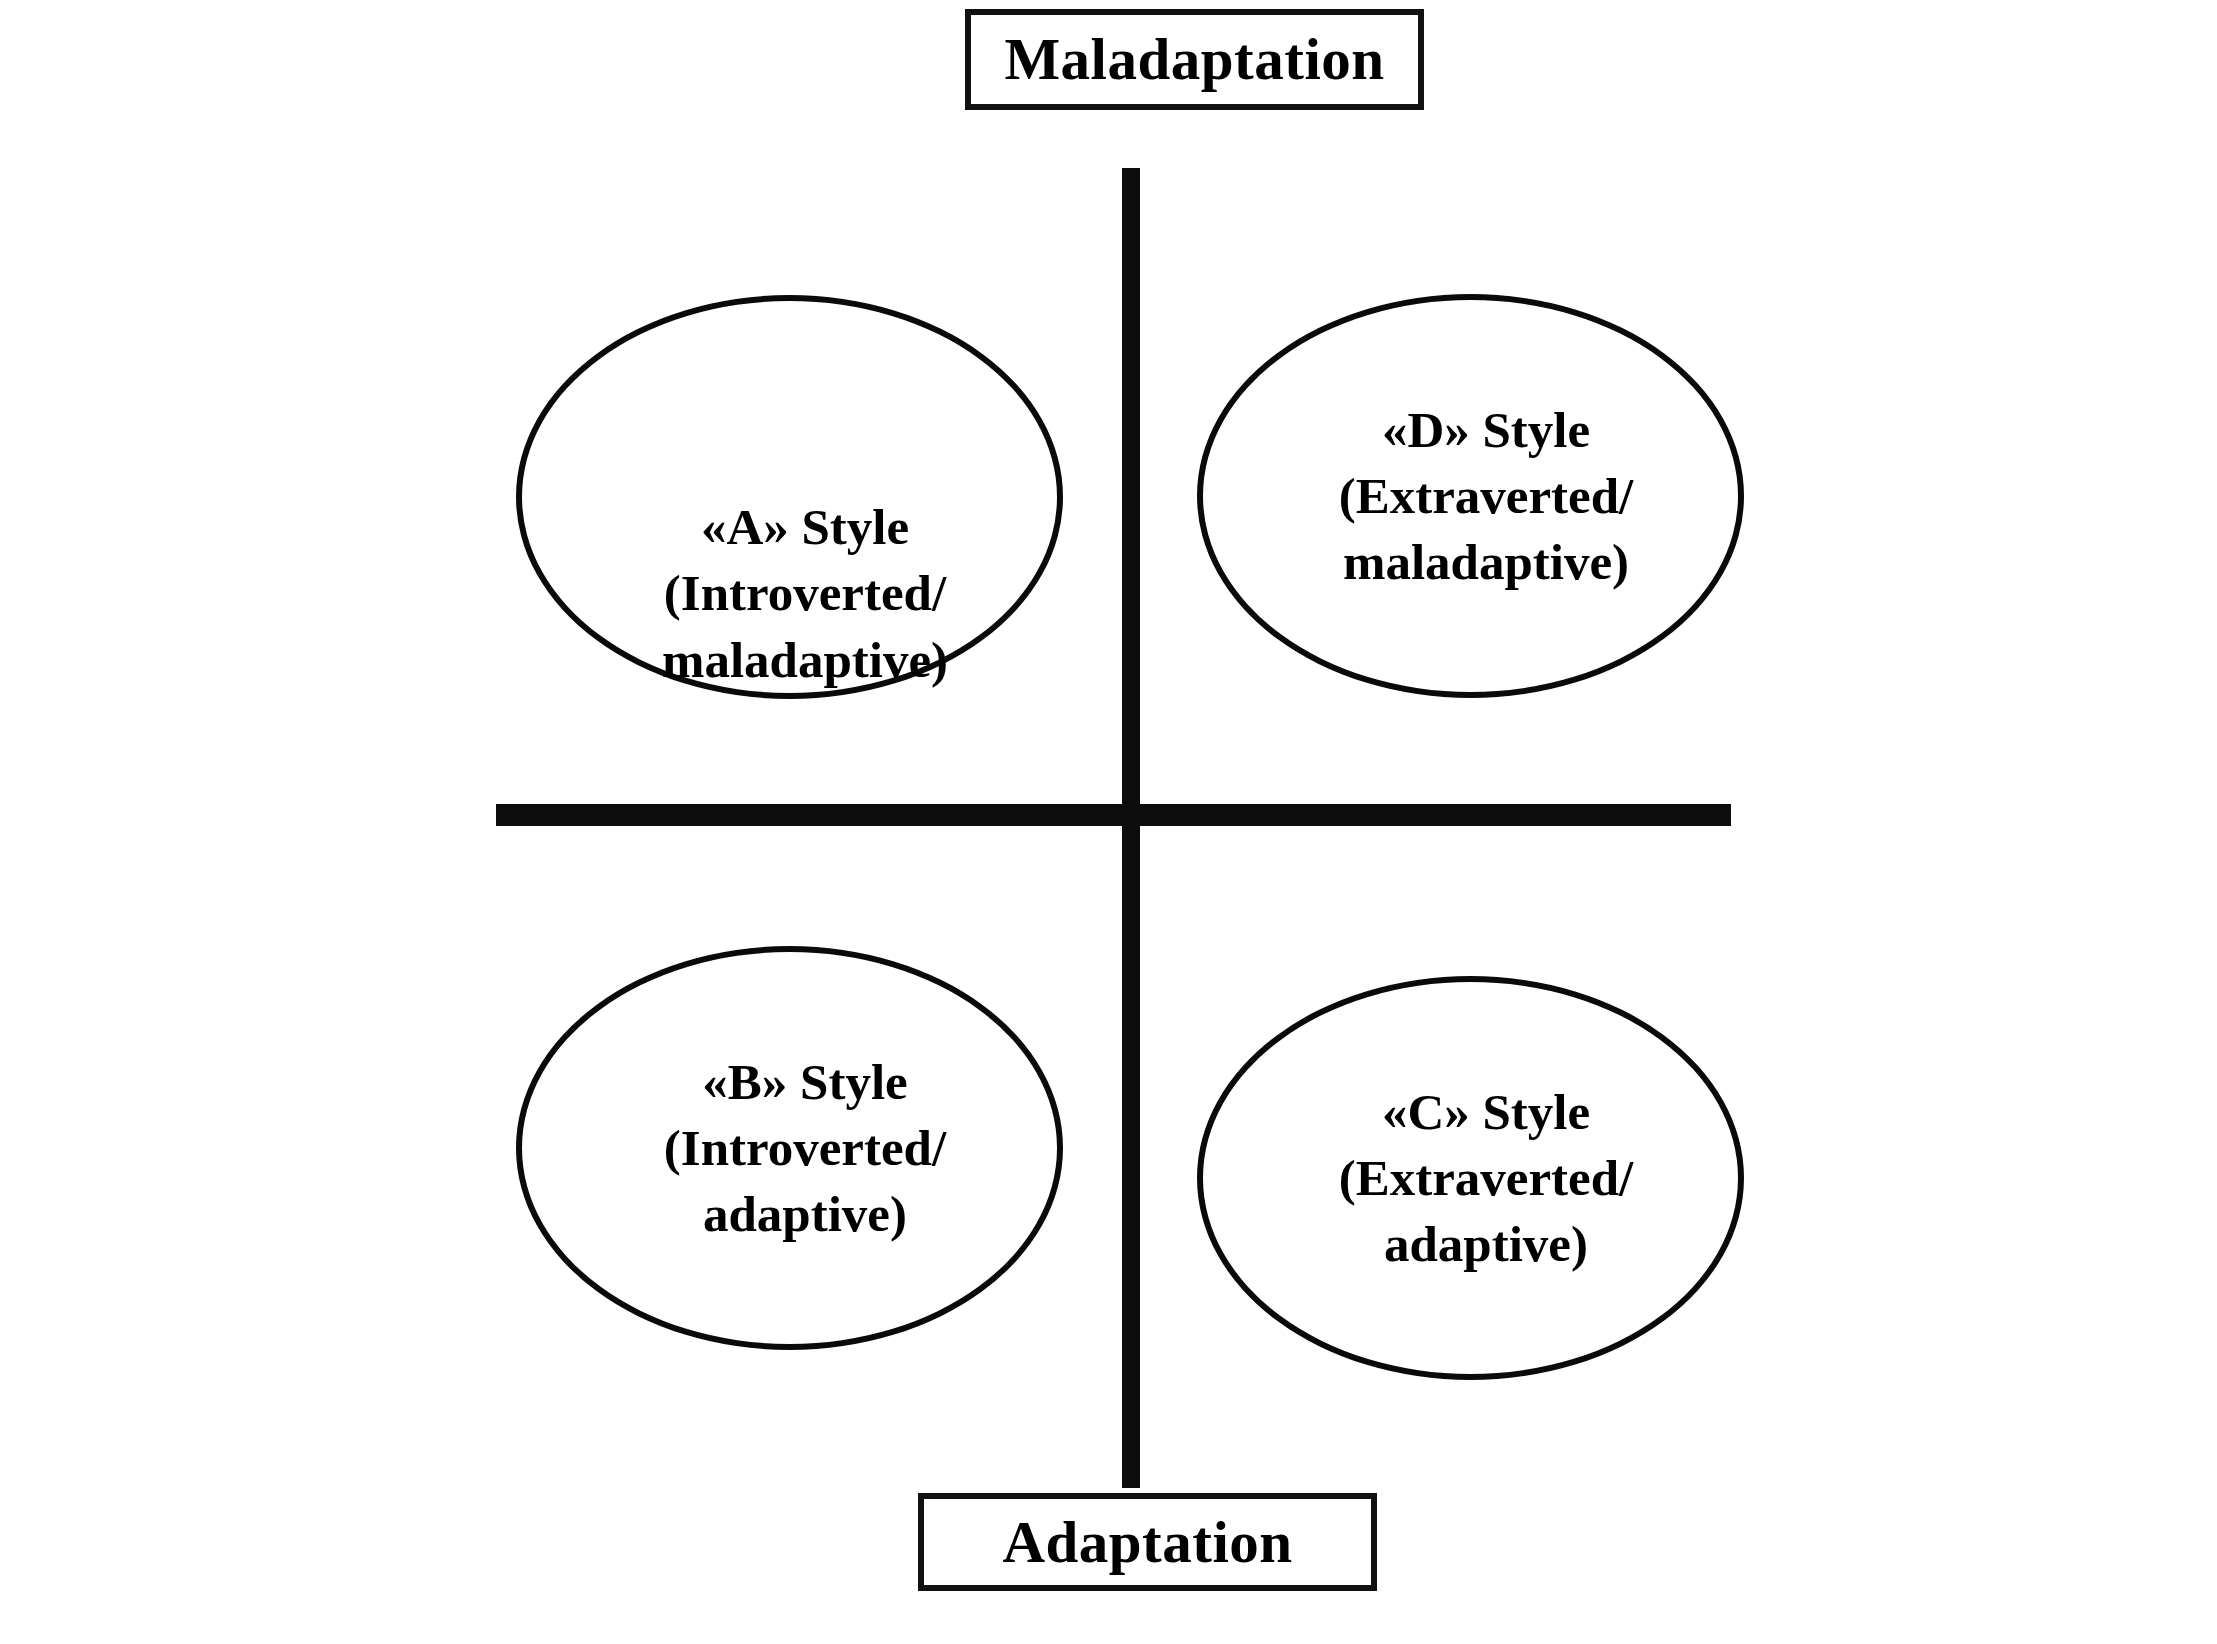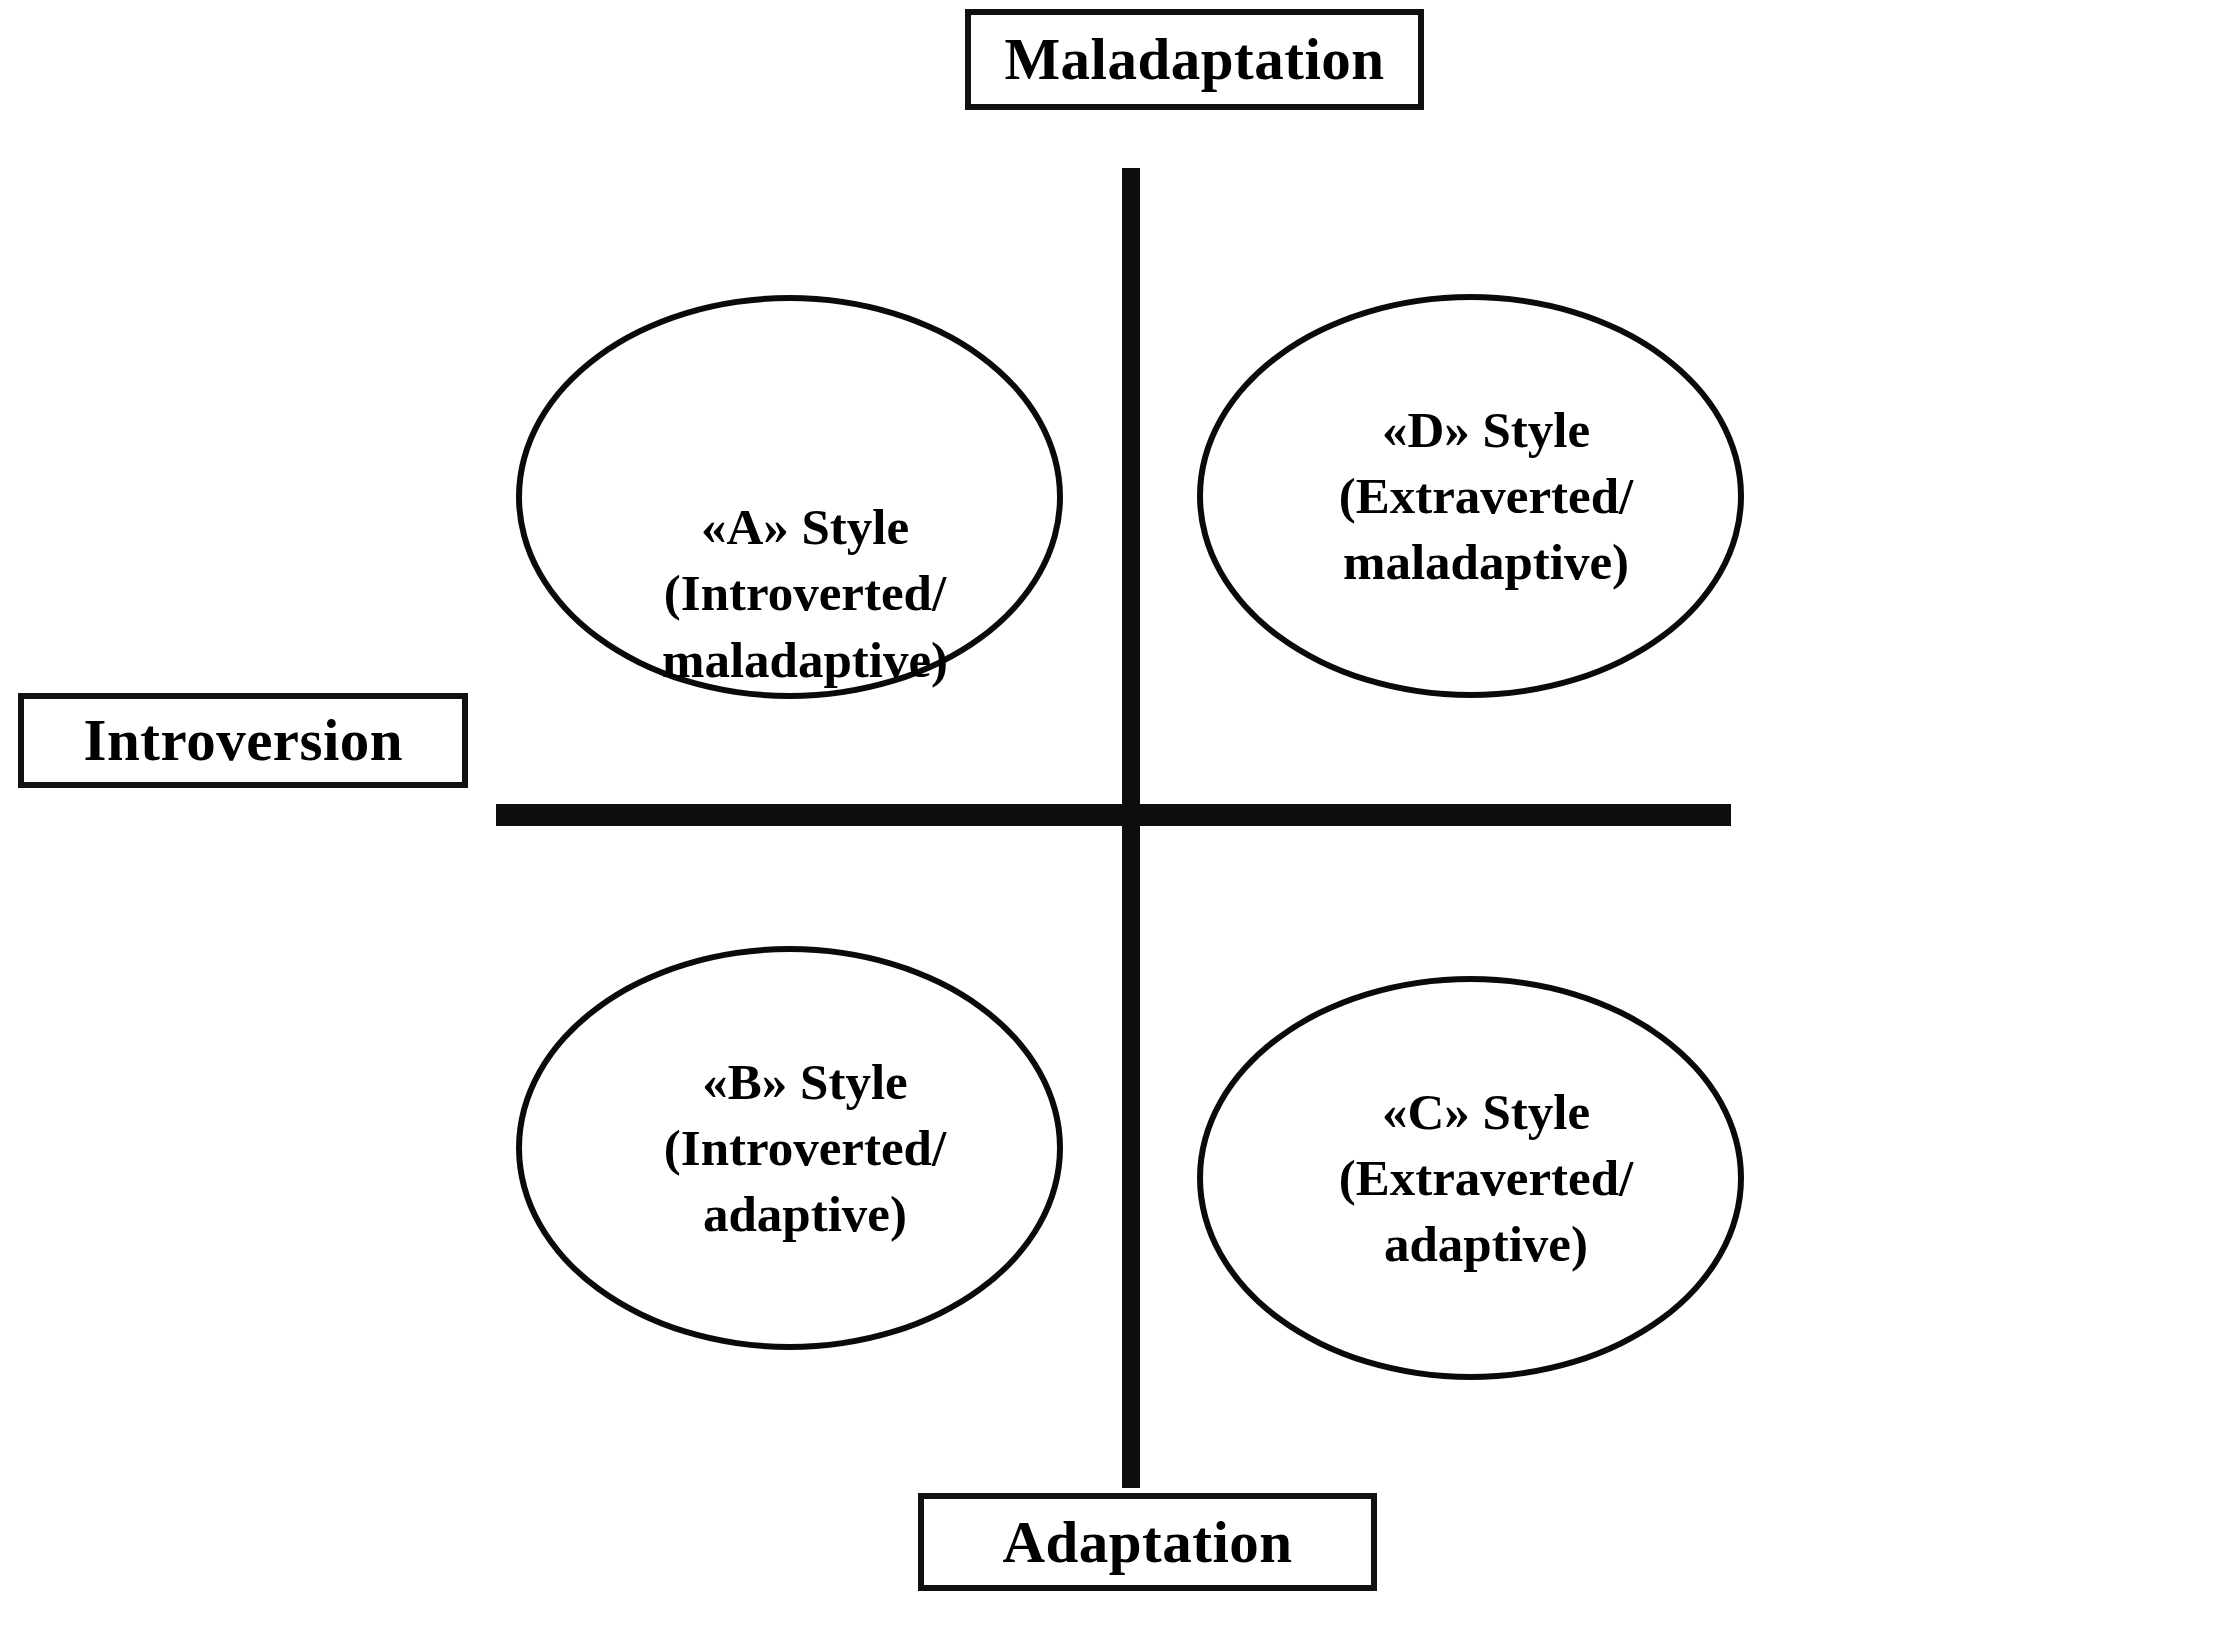--- a/index.html
+++ b/index.html
@@ -116,23 +116,20 @@
 
 <div id="stage">
 
   <div class="axis-vertical"></div>
   <div class="axis-horizontal"></div>
 
   <div class="pole-box pole-top">
     <span>Maladaptation</span>
   </div>
 
-  <div class="pole-box pole-left">
-    <span>Introversion</span>
-  </div>
 
 
   <div class="pole-box pole-bottom">
     <span>Adaptation</span>
   </div>
 
   <div class="quad-ellipse ellipse-a">
     <div class="ellipse-text">
       <span class="ellipse-line">«A» Style</span>
       <span class="ellipse-line">(Introverted/</span>

